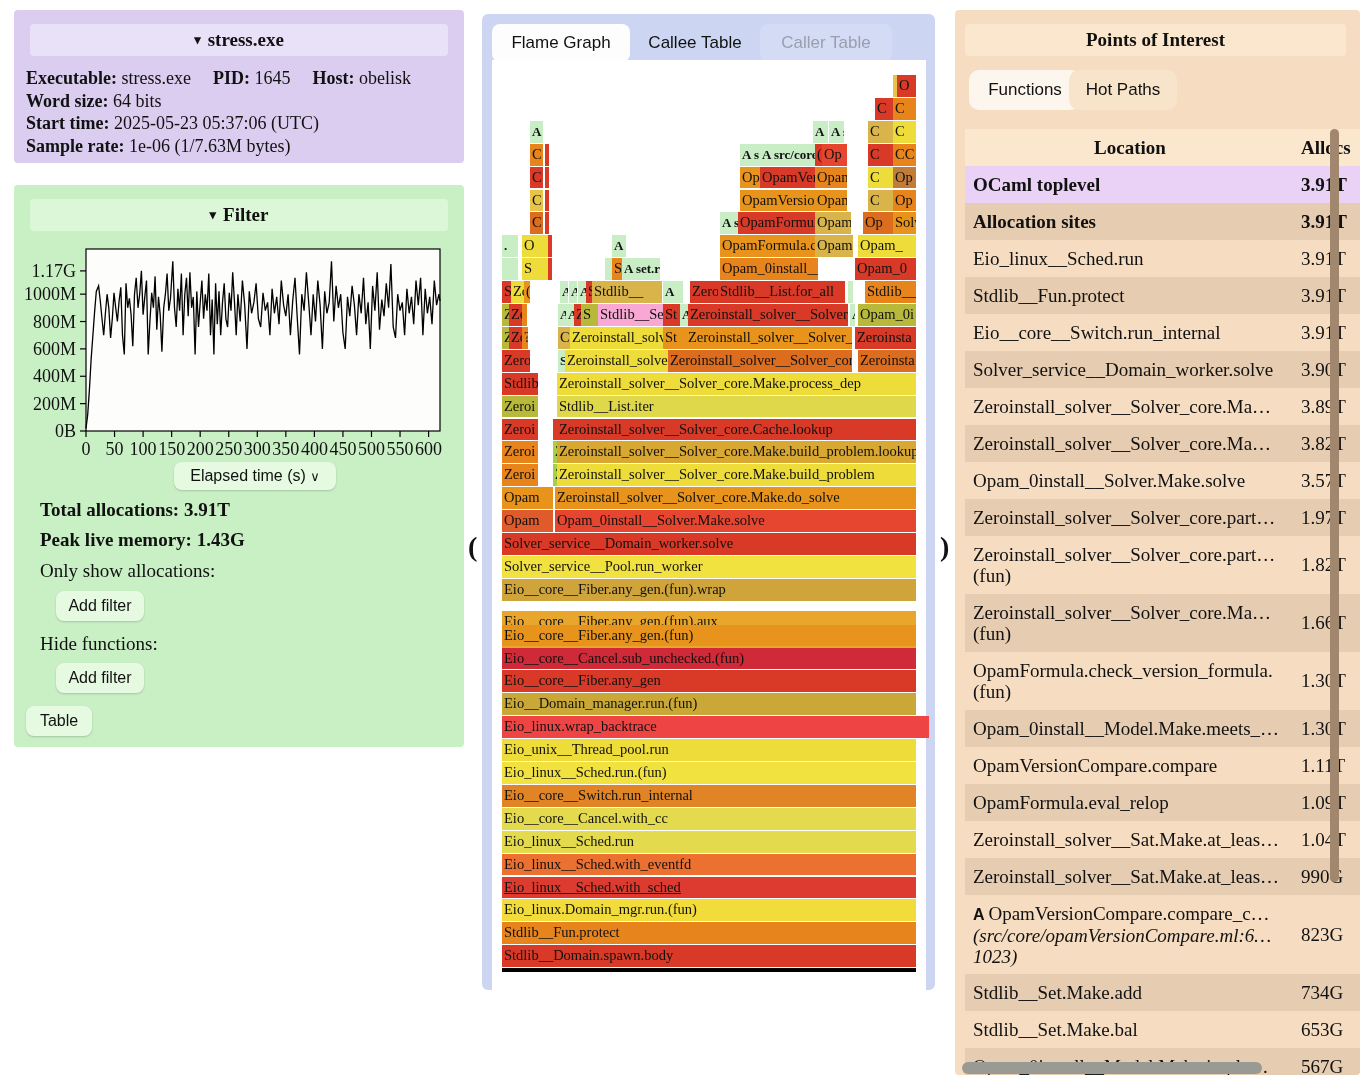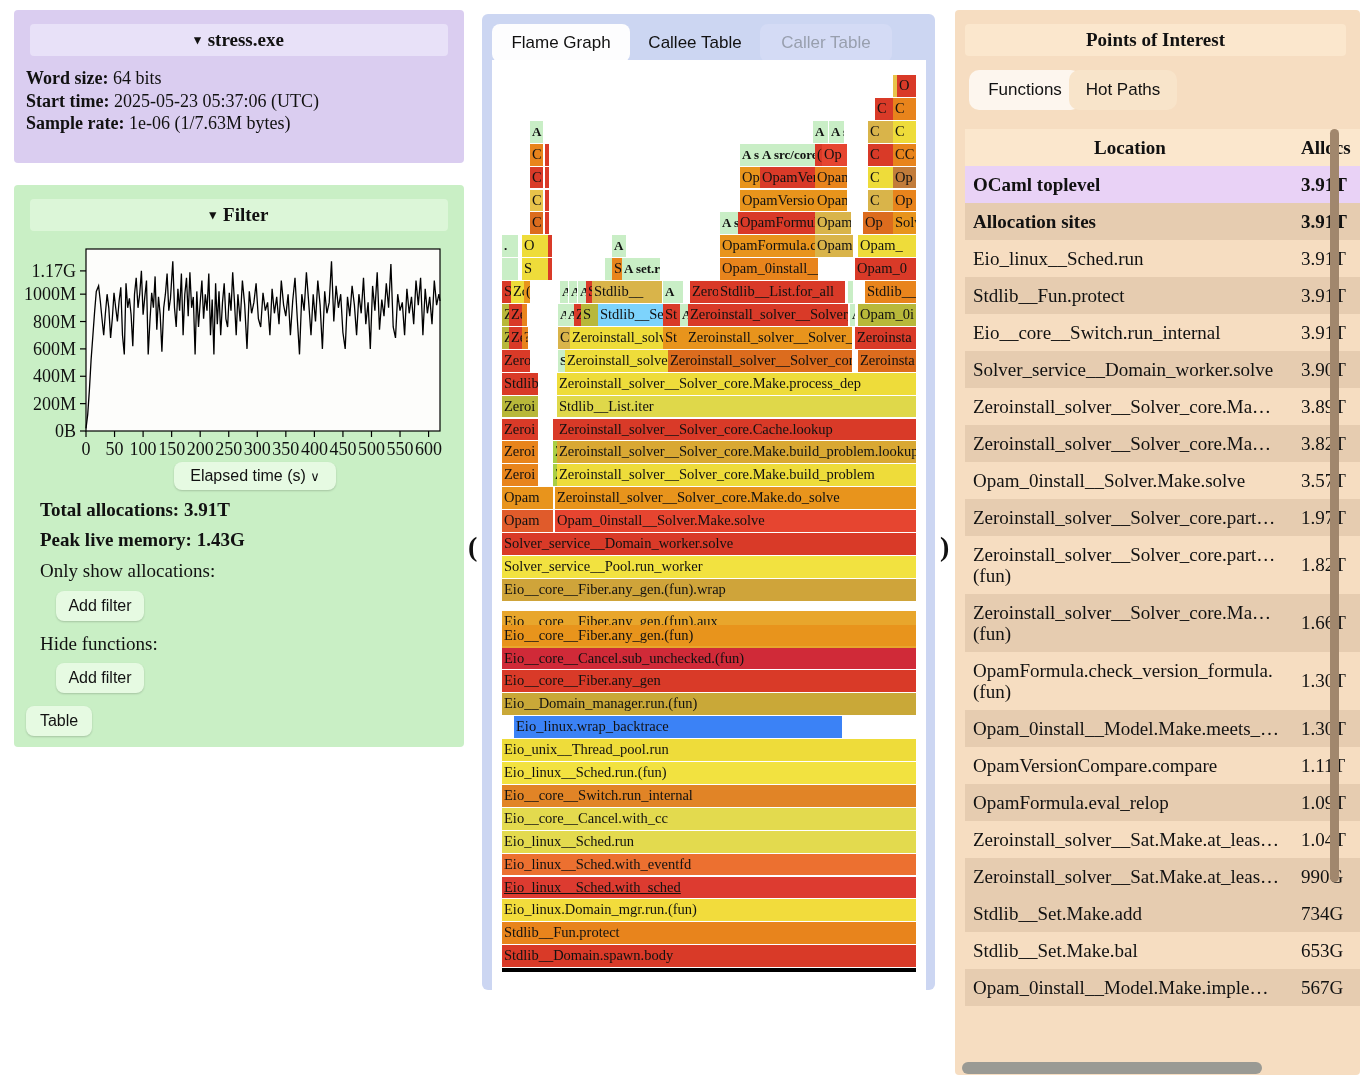--- a/index.html
+++ b/index.html
@@ -66,20 +66,21 @@
 <body>
 
 <div id="root">
 
   <div class="abs panel-purple" style="left:14px;top:10px;width:450px;height:153px;">
     <div class="hdr-strip hdr-purple">
       <span class="caret">▾</span>
       <span>stress.exe</span>
     </div>
     <div class="info-lines">
+      <div class="info-line" id="exe-line1"><span class="pair"><b>Executable:</b> stress.exe</span><span class="pair"><b>PID:</b> 1645</span><span class="pair"><b>Host:</b> obelisk</span></div>
       <div id="exe-lines">
           <div class="info-line"><b>Word size:</b> 64 bits</div>
           <div class="info-line"><b>Start time:</b> 2025-05-23 05:37:06 (UTC)</div>
           <div class="info-line"><b>Sample rate:</b> 1e-06 (1/7.63M bytes)</div>
         </div>
     </div>
   </div>
 
   <div class="abs panel-green" style="left:14px;top:185px;width:450px;height:562px;">
     <div class="hdr-strip hdr-green">
@@ -225,21 +226,21 @@
           <div class="flame-cell" style="left: 216px; top: 206.1px; width: 127px; height: 21.9px; background: rgb(217, 58, 40);">Stdlib__List.for_all</div>
           <div class="flame-cell marker" style="left: 346px; top: 206.1px; width: 5px; height: 21.9px; background: rgb(201, 238, 198);"></div>
           <div class="flame-cell" style="left: 363px; top: 206.1px; width: 51px; height: 21.9px; background: rgb(232, 132, 28);">Stdlib__</div>
           <div class="flame-cell" style="left: 0px; top: 229px; width: 7px; height: 21.9px; background: rgb(184, 184, 58);">Z</div>
           <div class="flame-cell" style="left: 7px; top: 229px; width: 13px; height: 21.9px; background: rgb(217, 58, 40);">Ze</div>
           <div class="flame-cell" style="left: 20px; top: 229px; width: 5px; height: 21.9px; background: rgb(232, 132, 28);"></div>
           <div class="flame-cell marker" style="left: 56px; top: 229px; width: 8px; height: 21.9px; background: rgb(201, 238, 198);">A</div>
           <div class="flame-cell marker" style="left: 64px; top: 229px; width: 8px; height: 21.9px; background: rgb(201, 238, 198);">A</div>
           <div class="flame-cell" style="left: 72px; top: 229px; width: 7px; height: 21.9px; background: rgb(217, 58, 40);">Z</div>
           <div class="flame-cell" style="left: 79px; top: 229px; width: 17px; height: 21.9px; background: rgb(184, 184, 58);">S</div>
-          <div class="flame-cell" style="left: 96px; top: 229px; width: 65px; height: 21.9px; background: #7dd3fc;">Stdlib__Se</div>
+          <div class="flame-cell" style="left: 96px; top: 229px; width: 65px; height: 21.9px; background: #f9a8d4;">Stdlib__Se</div>
           <div class="flame-cell" style="left: 161px; top: 229px; width: 17px; height: 21.9px; background: rgb(217, 58, 40);">St</div>
           <div class="flame-cell marker" style="left: 178px; top: 229px; width: 8px; height: 21.9px; background: rgb(201, 238, 198);">A</div>
           <div class="flame-cell" style="left: 186px; top: 229px; width: 160px; height: 21.9px; background: rgb(217, 58, 40);">Zeroinstall_solver__Solver_</div>
           <div class="flame-cell marker" style="left: 348px; top: 229px; width: 5px; height: 21.9px; background: rgb(201, 238, 198);">A</div>
           <div class="flame-cell" style="left: 356px; top: 229px; width: 58px; height: 21.9px; background: rgb(184, 184, 58);">Opam_0i</div>
           <div class="flame-cell" style="left: 0px; top: 251.9px; width: 7px; height: 21.9px; background: rgb(184, 184, 58);">Z</div>
           <div class="flame-cell" style="left: 7px; top: 251.9px; width: 13px; height: 21.9px; background: rgb(217, 58, 40);">Ze</div>
           <div class="flame-cell" style="left: 20px; top: 251.9px; width: 6px; height: 21.9px; background: rgb(232, 132, 28);">?</div>
           <div class="flame-cell" style="left: 56px; top: 251.9px; width: 12px; height: 21.9px; background: rgb(217, 180, 74);">C</div>
           <div class="flame-cell" style="left: 68px; top: 251.9px; width: 93px; height: 21.9px; background: rgb(238, 220, 58);">Zeroinstall_solv</div>
@@ -269,21 +270,21 @@
           <div class="flame-cell" style="left: 0px; top: 435.1px; width: 51px; height: 21.9px; background: rgb(224, 91, 43);">Opam</div>
           <div class="flame-cell" style="left: 53px; top: 435.1px; width: 361px; height: 21.9px; background: rgb(230, 69, 48);">Opam_0install__Solver.Make.solve</div>
           <div class="flame-cell" style="left: 0px; top: 458px; width: 414px; height: 21.9px; background: rgb(217, 58, 40);">Solver_service__Domain_worker.solve</div>
           <div class="flame-cell" style="left: 0px; top: 480.9px; width: 414px; height: 21.9px; background: rgb(242, 226, 64);">Solver_service__Pool.run_worker</div>
           <div class="flame-cell" style="left: 0px; top: 503.8px; width: 414px; height: 21.9px; background: rgb(207, 164, 58);">Eio__core__Fiber.any_gen.(fun).wrap</div>
           <div class="flame-cell" style="left: 0px; top: 536px; width: 414px; height: 38px; background: rgb(232, 166, 44); text-decoration: underline;">Eio__core__Fiber.any_gen.(fun).aux</div>
           <div class="flame-cell" style="left: 0px; top: 572.5px; width: 414px; height: 21.9px; background: rgb(208, 42, 56);">Eio__core__Cancel.sub_unchecked.(fun)</div>
           <div class="flame-cell" style="left: 0px; top: 549.6px; width: 414px; height: 21.9px; background: rgb(232, 148, 28);">Eio__core__Fiber.any_gen.(fun)</div>
           <div class="flame-cell" style="left: 0px; top: 595.4px; width: 414px; height: 21.9px; background: rgb(217, 58, 40);">Eio__core__Fiber.any_gen</div>
           <div class="flame-cell" style="left: 0px; top: 618.3px; width: 414px; height: 21.9px; background: rgb(201, 168, 56);">Eio__Domain_manager.run.(fun)</div>
-          <div class="flame-cell" style="left: 12px; top: 641.2px; width: 328px; height: 21.9px; background: #3b82f6;">Eio_linux.wrap_backtrace</div>
+          <div class="flame-cell" style="left: 0px; top: 641.2px; width: 427px; height: 21.9px; background: #ef4444;">Eio_linux.wrap_backtrace</div>
           <div class="flame-cell" style="left: 0px; top: 664.1px; width: 414px; height: 21.9px; background: rgb(238, 220, 58);">Eio_unix__Thread_pool.run</div>
           <div class="flame-cell" style="left: 0px; top: 687px; width: 414px; height: 21.9px; background: rgb(242, 226, 64);">Eio_linux__Sched.run.(fun)</div>
           <div class="flame-cell" style="left: 0px; top: 709.9px; width: 414px; height: 21.9px; background: rgb(225, 132, 38);">Eio__core__Switch.run_internal</div>
           <div class="flame-cell" style="left: 0px; top: 732.8px; width: 414px; height: 21.9px; background: rgb(227, 218, 78);">Eio__core__Cancel.with_cc</div>
           <div class="flame-cell" style="left: 0px; top: 755.7px; width: 414px; height: 21.9px; background: rgb(227, 218, 78);">Eio_linux__Sched.run</div>
           <div class="flame-cell" style="left: 0px; top: 778.6px; width: 414px; height: 21.9px; background: rgb(236, 112, 48);">Eio_linux__Sched.with_eventfd</div>
           <div class="flame-cell" style="left: 0px; top: 801.5px; width: 414px; height: 21.9px; background: rgb(221, 59, 48); text-decoration: underline;">Eio_linux__Sched.with_sched</div>
           <div class="flame-cell" style="left: 0px; top: 824.4px; width: 414px; height: 21.9px; background: rgb(242, 220, 60);">Eio_linux.Domain_mgr.run.(fun)</div>
           <div class="flame-cell" style="left: 0px; top: 847.3px; width: 414px; height: 21.9px; background: rgb(232, 132, 28);">Stdlib__Fun.protect</div>
           <div class="flame-cell" style="left: 0px; top: 870.2px; width: 414px; height: 21.9px; background: rgb(217, 58, 40);">Stdlib__Domain.spawn.body</div>
@@ -413,20 +414,28 @@
               <div>Zeroinstall_solver__Sat.Make.at_leas…</div>
             </div>
             <div class="val">1.04T</div>
           </div>
           <div class="poi-row" style="height: 37px; background: rgb(230, 204, 176);">
             <div class="lbl">
               <div>Zeroinstall_solver__Sat.Make.at_leas…</div>
             </div>
             <div class="val">990G</div>
           </div>
+          <div class="poi-row" style="height: 79px; background: rgb(246, 221, 193);">
+            <div class="lbl">
+              <div><span class="amark">A </span>OpamVersionCompare.compare_c…</div>
+              <div class="ital">(src/core/opamVersionCompare.ml:6…</div>
+              <div class="ital">1023)</div>
+            </div>
+            <div class="val">823G</div>
+          </div>
           <div class="poi-row" style="height: 37px; background: rgb(230, 204, 176);">
             <div class="lbl">
               <div>Stdlib__Set.Make.add</div>
             </div>
             <div class="val">734G</div>
           </div>
           <div class="poi-row" style="height: 37px; background: rgb(246, 221, 193);">
             <div class="lbl">
               <div>Stdlib__Set.Make.bal</div>
             </div>

